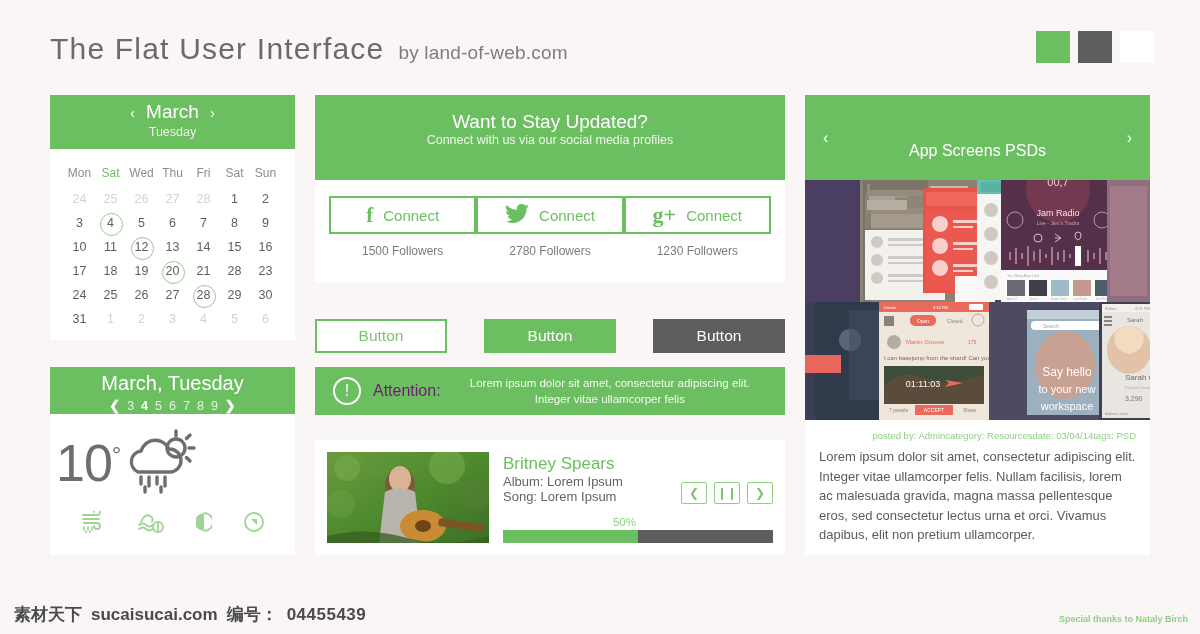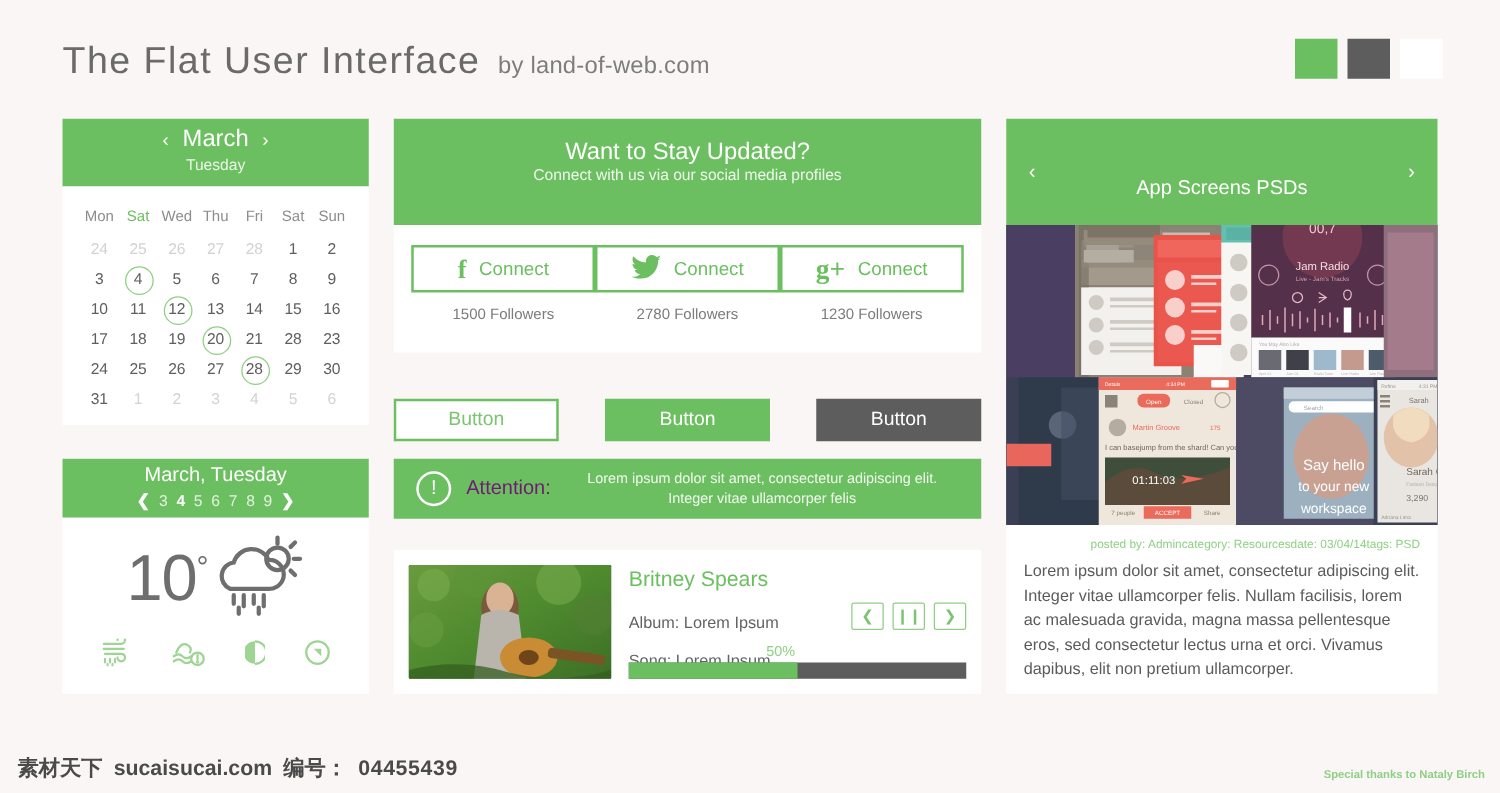--- a/index.html
+++ b/index.html
@@ -42,26 +42,26 @@
   .cal-cell.muted { color: #d2d2d2; }
   .cal-cell.circ::after {
     content: ""; position: absolute; left: 50%; top: 50%;
     width: 21px; height: 21px; margin: -10.5px 0 0 -10.5px;
     border: 1.4px solid #8fcf84; border-radius: 50%;
   }
 
   
   #weather { left: 50px; top: 367px; width: 245px; height: 188px; }
   #weather .cap { height: 47px; padding-top: 5px; }
-  .w-title { font-size: 16px; }
+  .w-title { font-size: 20px; }
   .w-nav { display: flex; align-items: center; justify-content: center; gap: 7px; margin-top: 3px; font-size: 12.5px; color: #e3f3e0; }
   .w-nav .n { cursor: pointer; }
   .w-nav .n.active { color: #ffffff; font-weight: bold; }
   .w-nav .ar { font-weight: bold; font-size: 13px; color:#fff; }
-  .w-body { display: flex; align-items: center; justify-content: center; height: 97px; padding: 0 6px; }
+  .w-body { display: flex; align-items: center; justify-content: flex-start; height: 97px; padding: 0 6px; }
   .w-temp { font-size: 52px; color: #6e6e6e; font-weight: 400; letter-spacing: -1px; }
   .w-temp sup { font-size: 24px; vertical-align: super; }
   .w-icons { display: flex; justify-content: space-around; align-items: center; padding: 0 14px 6px; }
   .w-icons svg { display: block; }
 
   
   #social { left: 315px; top: 95px; width: 470px; height: 187px; }
   #social .cap { height: 85px; padding-top: 16px; }
   .s-title { font-size: 19px; }
   .s-sub { font-size: 12.5px; color: #eef8ec; }
@@ -89,21 +89,21 @@
   .at-icon { width: 28px; height: 28px; border: 2px solid #fff; border-radius: 50%; color: #fff;
              display: flex; align-items: center; justify-content: center; font-size: 16px; font-weight: 300; flex: none; }
   .at-label { color: #701a75; font-size: 16px; flex: none; }
   .at-text { color: #f2fbf0; font-size: 11.5px; line-height: 16px; text-align: center; flex: 1; }
 
   
   #music { left: 315px; top: 440px; width: 470px; height: 115px; padding: 12px; display: flex; gap: 14px; }
   .m-thumb { width: 162px; height: 91px; flex: none; border-radius: 1px; overflow: hidden; position: relative; background: #2f5a24; }
   .m-info { flex: 1; position: relative; padding-top: 2px; }
   .m-artist { font-size: 17px; color: #6cbf60; }
-  .m-line { font-size: 13px; color: #636363; margin-top: 16px; }
+  .m-line { font-size: 13px; color: #636363; margin-top: 0; }
   .m-ctrls { position: absolute; right: 0; top: 30px; display: flex; gap: 7px; }
   .m-ctrl { width: 26px; height: 22px; border: 1.6px solid #8fcf84; display: flex; align-items: center;
             justify-content: center; color: #7cc471; font-size: 12px; cursor: pointer; border-radius: 2px; }
   .m-pct { position: absolute; right: 137px; bottom: 15px; font-size: 11.5px; color: #8fcf84; }
   .m-bar { position: absolute; left: 0; right: 0; bottom: 0; height: 13px; background: #5d5d5d; }
   .m-fill { height: 100%; background: #6cbf60; }
 
   
   #promo { left: 805px; top: 95px; width: 345px; height: 460px; }
   #promo .cap { height: 85px; display: flex; align-items: center; padding: 0 18px; }

